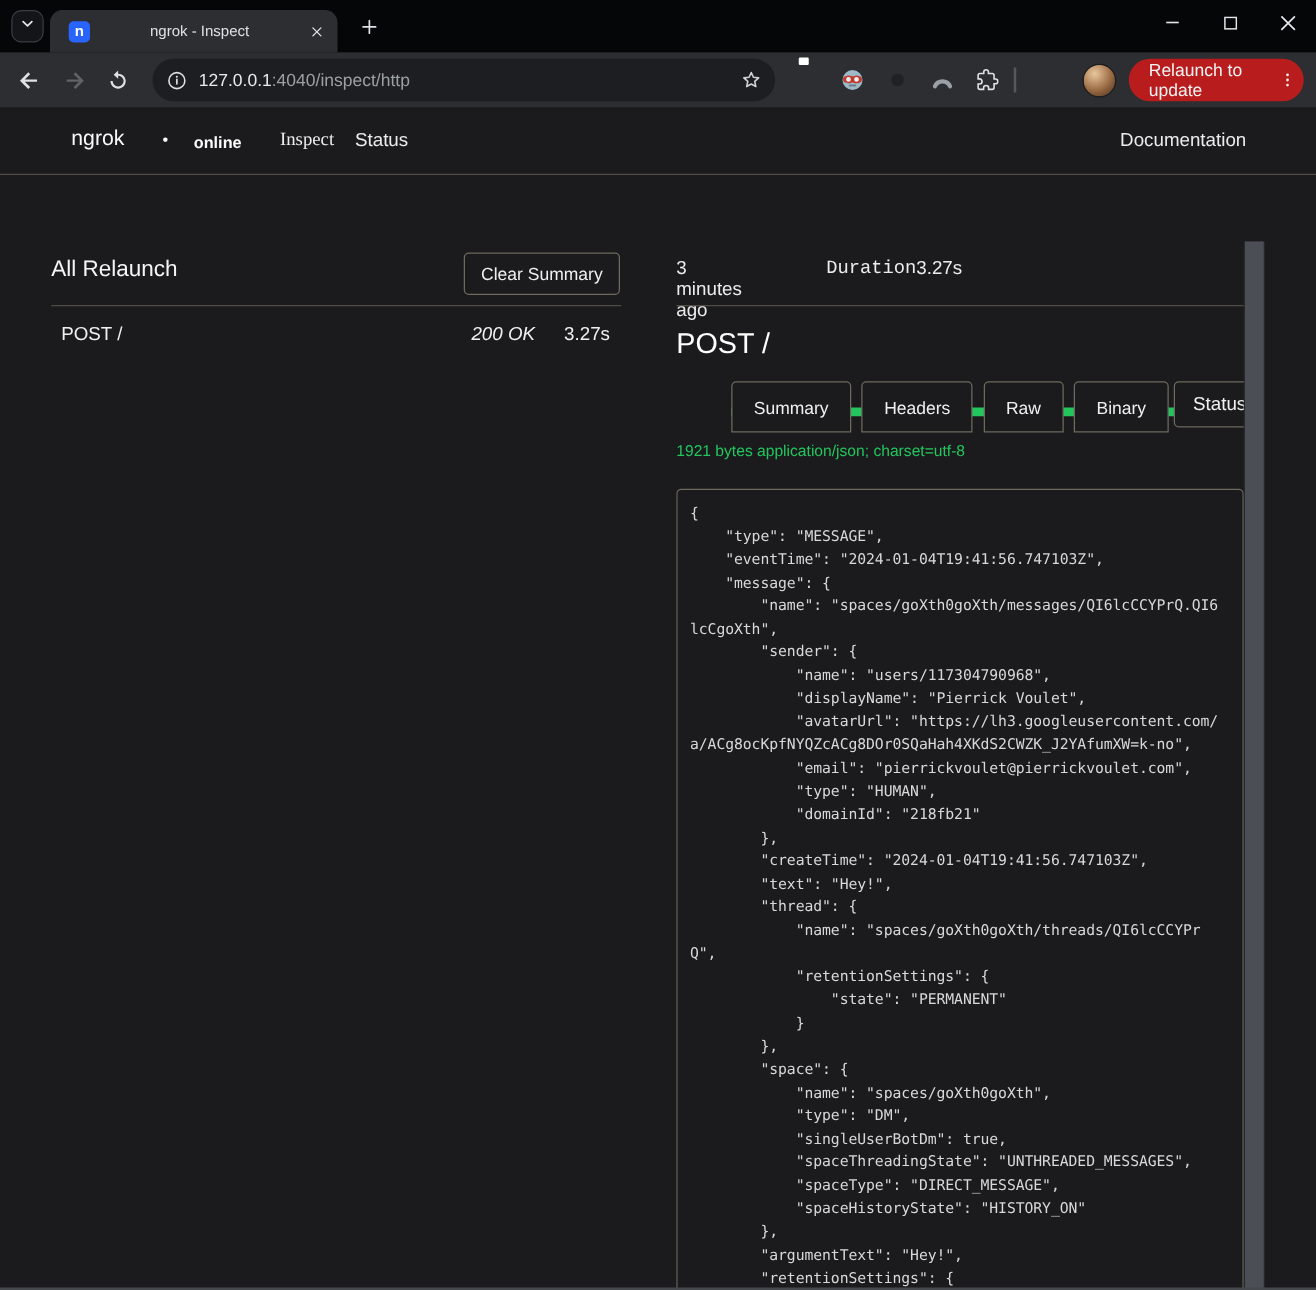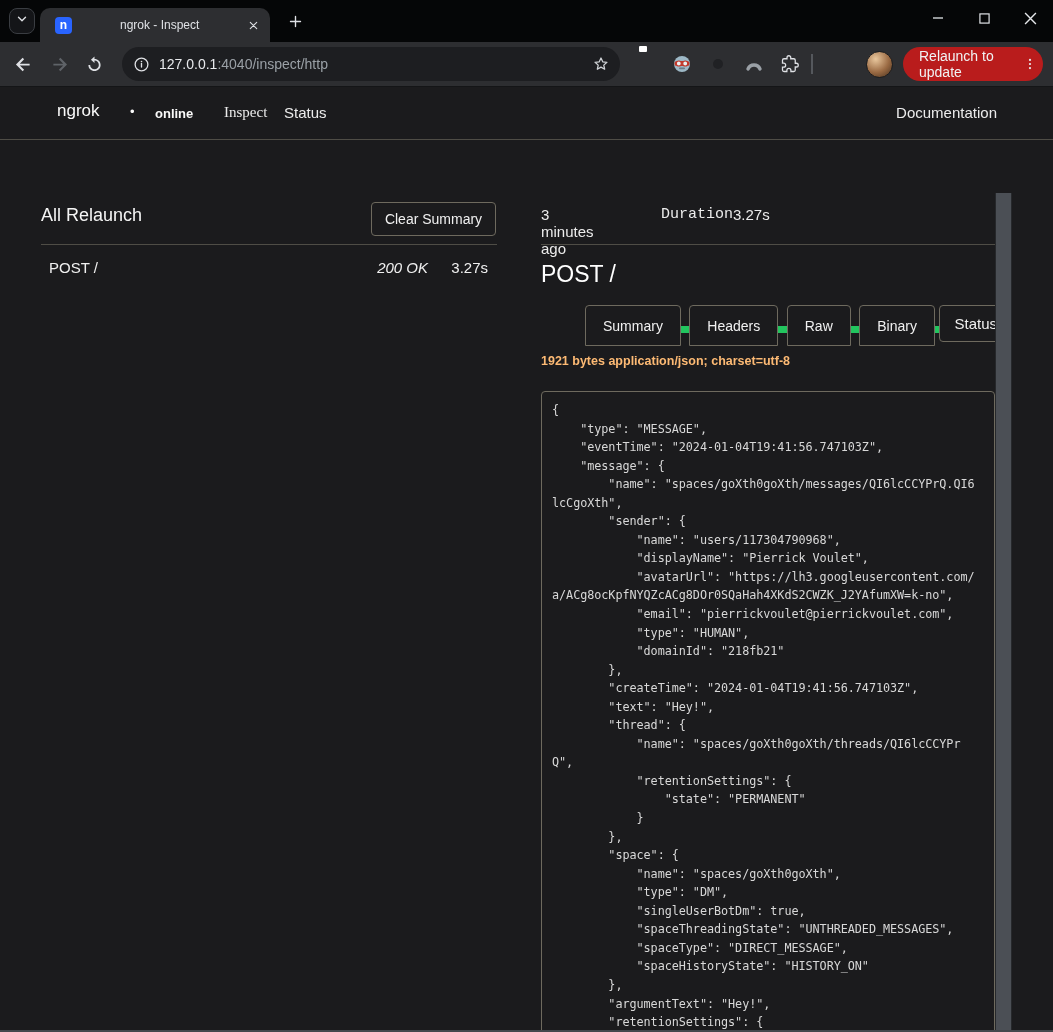--- a/index.html
+++ b/index.html
@@ -79,21 +79,21 @@
   .tab-btn { display:inline-flex; align-items:center; justify-content:center; height:41px;
     border:1px solid #6e6a5e; border-radius:4px 4px 0 0; background:#1b1b1d; color:#f0f0f0;
     font-size:14px; padding:0 17px; margin-right:4px; font-family:"Liberation Sans", sans-serif; }
   .replay-group { position:absolute; right:0; top:0; height:37px; display:flex; }
   .replay-main { display:flex; align-items:center; border:1px solid #6e6a5e; border-radius:4px 0 0 4px;
     background:#1b1b1d; color:#f0f0f0; font-size:15px; padding:0 14px;
     font-family:"Liberation Sans", sans-serif; }
   .replay-menu { width:27px; display:flex; align-items:center; justify-content:center;
     border:1px solid #6e6a5e; border-left:none; border-radius:0 4px 4px 0; background:#1b1b1d; }
   .replay-menu-dash { width:11px; height:5px; border-radius:1px; background:#b9b5aa; }
-  .content-meta { position:absolute; top:161px; left:0; font-size:12.5px; font-weight:bold; color:#fdba74; }
+  .content-meta { position:absolute; top:161px; left:0; font-size:12.5px; font-weight:normal; color:#22c55e; }
   .code-block { position:absolute; top:198px; left:0; width:454px; height:700px;
     border:1px solid #6e6a5e; border-radius:4px; padding:9px 10px;
     font-family:"DejaVu Sans Mono", monospace; font-size:11.8px; letter-spacing:-0.06px;
     line-height:18.55px; color:#d8d8d8; white-space:pre; overflow:hidden; }
   .window-bottom-edge { position:absolute; bottom:0; left:0; right:0; height:2px; background:#45484d; }
   
   .ext-blue { background:#2f7df6; border-radius:4px; position:relative; }
   .ext-blue .inner-rect { position:absolute; left:2px; bottom:3px; width:8px; height:6px; background:#fff; border-radius:1px; }
   .ext-lens { border-radius:50%;
     background:conic-gradient(#e8453c,#f8b32a,#7ec242,#35a9e0,#7c55c7,#e8453c); position:relative; }

